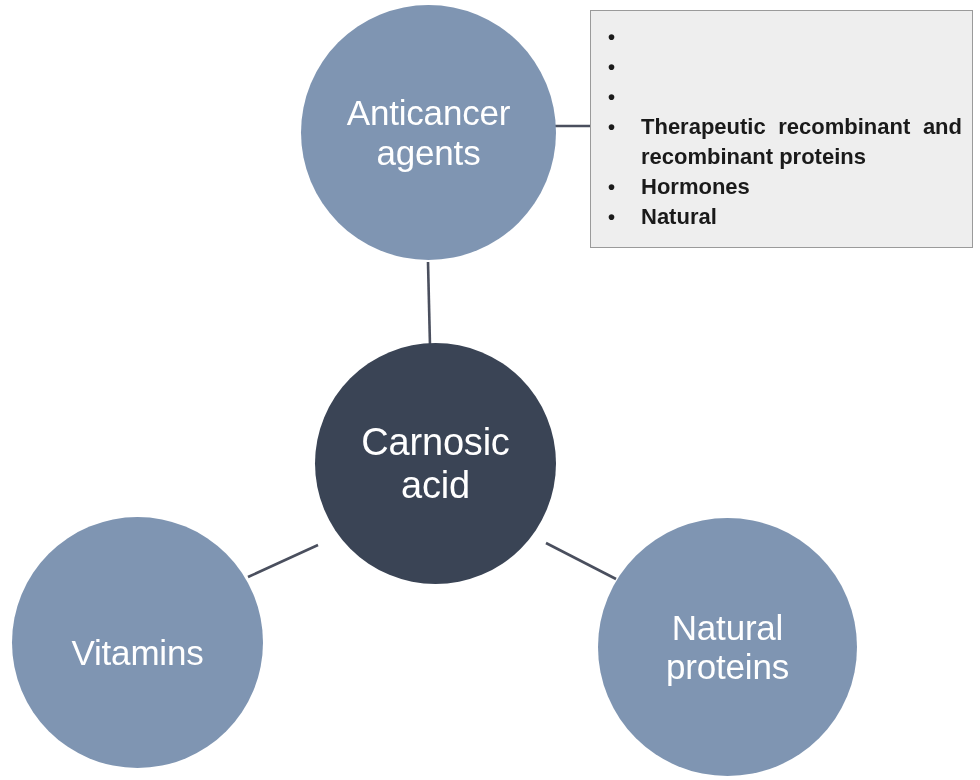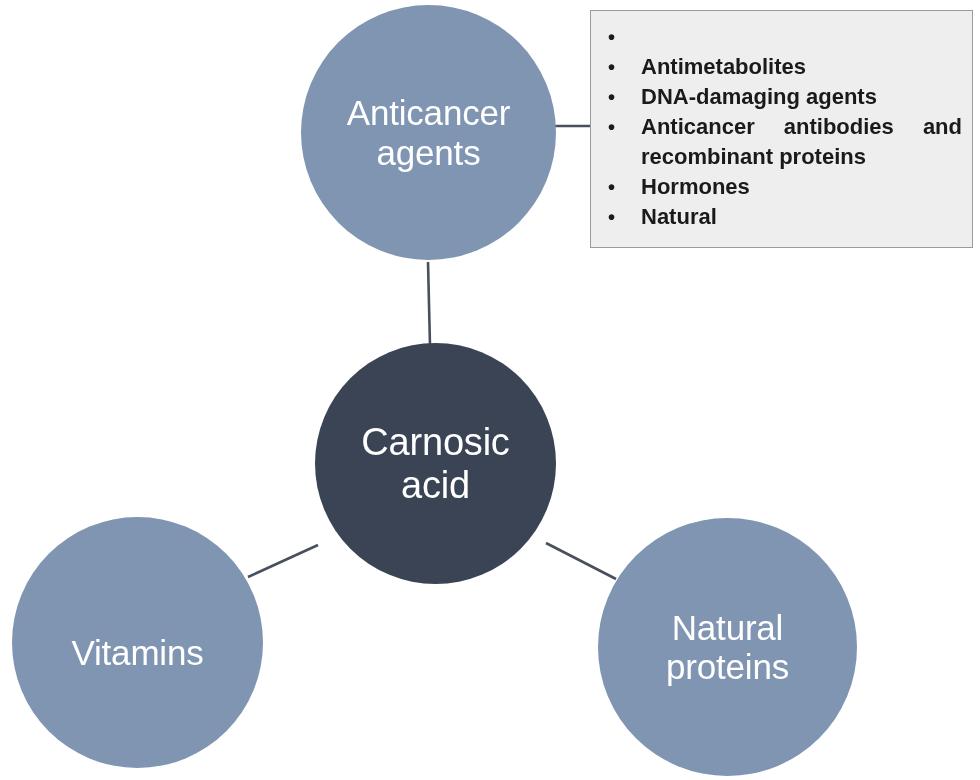--- a/index.html
+++ b/index.html
@@ -162,32 +162,30 @@
   </div>
 
   <div id="detail-box">
 
     <div class="detail-item">
       <span class="detail-bullet">•</span>
     </div>
 
     <div class="detail-item">
       <span class="detail-bullet">•</span>
-      <span class="detail-text">Antimetabolites</span>
-    </div>
-
-    <div class="detail-item">
-      <span class="detail-bullet">•</span>
-      <span class="detail-text">DNA-damaging agents</span>
+    </div>
+
+    <div class="detail-item">
+      <span class="detail-bullet">•</span>
     </div>
 
     <div class="detail-item">
       <span class="detail-bullet">•</span>
       <span class="detail-text justify">
-        <span>Anticancer antibodies and</span>
+        <span>Therapeutic recombinant and</span>
         <span class="cont">recombinant proteins</span>
       </span>
     </div>
 
     <div class="detail-item">
       <span class="detail-bullet">•</span>
       <span class="detail-text">Hormones</span>
     </div>
 
     <div class="detail-item">

